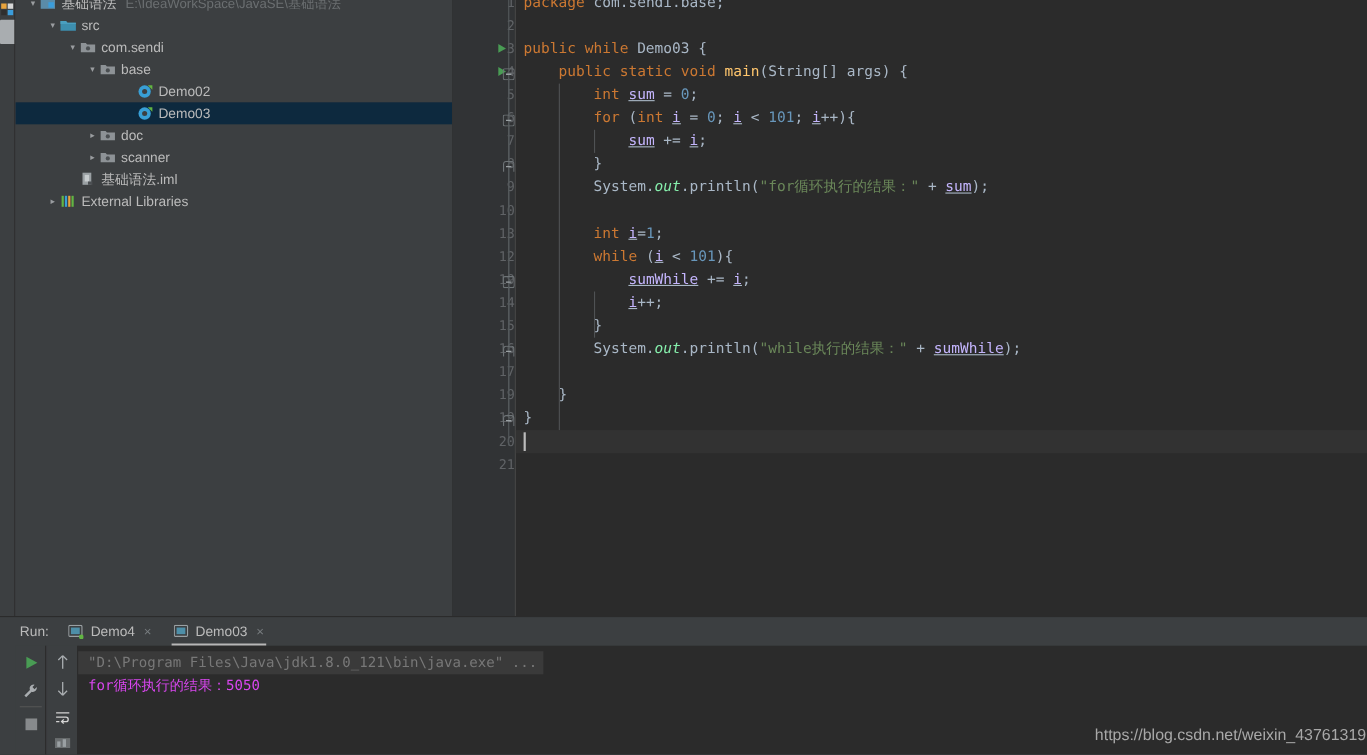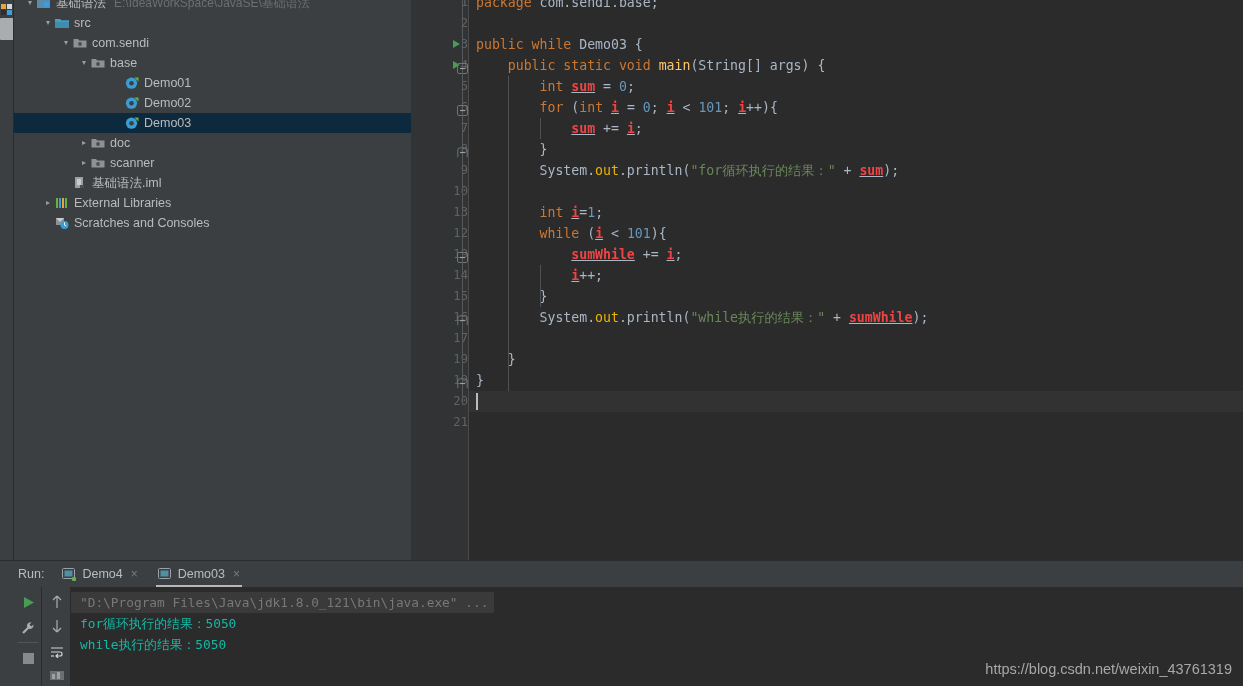--- a/index.html
+++ b/index.html
@@ -98,24 +98,24 @@
     position: absolute; width: 2px; height: 17px; top: 2px; background: #bbbbbb;
   }
   .indent-guide {
     position: absolute; width: 1px; background: #4f5254;
   }
 
   
   .kw   { color: #cc7832; }
   .num  { color: #6897bb; }
   .str  { color: #6a8759; }
-  .fld  { color: #eab308; }
+  .fld  { color: #86efac; font-style: italic; }
   .plain{ color: #a9b7c6; }
   .cls  { color: #a9b7c6; }
-  .var  { color: #ef4444; text-decoration: underline; text-decoration-color:#a9b7c6;font-weight:bold; }
+  .var  { color: #c4b5fd; text-decoration: underline; text-decoration-color:#a9b7c6; }
   .mth  { color: #ffc66d; }
 
   
   .run-panel {
     position: absolute; left: 0; top: 560px; width: 1243px; height: 126px;
     background: #3c3f41; border-top: 1px solid #2b2b2b;
   }
   .run-tabbar {
     position: absolute; left: 0; top: 0; width: 100%; height: 26px;
     display: flex; align-items: center;
@@ -145,31 +145,31 @@
   }
   .ctool { position: absolute; left: 5px; width: 18px; height: 18px;
            display:flex; align-items:center; justify-content:center; }
   .console-out {
     position: absolute; left: 71px; top: 26px; right: 0; bottom: 0;
     background: #2b2b2b; overflow: hidden; padding-top: 5px;
   }
   .cline {
     height: 21px; line-height: 21px; padding-left: 9px;
     font-family: "DejaVu Sans Mono", monospace; font-size: 12.8px;
-    color: #14b8a6; white-space: pre;
+    color: #d946ef; white-space: pre;
   }
   .cline.cmd { color: #787878; background: #3a3a3a; display: inline-block;
                padding-right: 6px; }
   .cline-wrap { height: 21px; }
 
   .watermark {
     position: absolute; right: 0px; bottom: 9px;
     font-size: 14.5px; color: #a8a8a8;
     font-family: "Liberation Sans", sans-serif;
-    padding-right: 11px;
+    padding-right: 1px;
   }
 </style>
 </head>
 <body>
 
 <div id="app">
 
   <div class="left-strip">
     <div class="proj-icon">
       <svg width="12" height="11" viewBox="0 0 12 11">
@@ -229,31 +229,20 @@
         </div>
         <div class="tree-row i4">
           <span class="arrow"></span>
           <span class="ico">
             <svg width="16" height="16" viewBox="0 0 16 16">
               <circle cx="7.5" cy="8.2" r="5.6" fill="#389fd6"></circle>
               <circle cx="7.5" cy="8.2" r="2.3" fill="#3c3f41"></circle>
               <path d="M10.3 2.4h4.2v4.2z" fill="#62b543"></path>
             </svg>
           </span>
-          <span class="lbl">Demo01</span>
-        </div>
-        <div class="tree-row i4">
-          <span class="arrow"></span>
-          <span class="ico">
-            <svg width="16" height="16" viewBox="0 0 16 16">
-              <circle cx="7.5" cy="8.2" r="5.6" fill="#389fd6"></circle>
-              <circle cx="7.5" cy="8.2" r="2.3" fill="#3c3f41"></circle>
-              <path d="M10.3 2.4h4.2v4.2z" fill="#62b543"></path>
-            </svg>
-          </span>
           <span class="lbl">Demo02</span>
         </div>
         <div class="tree-row i4 selected">
           <span class="arrow"></span>
           <span class="ico">
             <svg width="16" height="16" viewBox="0 0 16 16">
               <circle cx="7.5" cy="8.2" r="5.6" fill="#389fd6"></circle>
               <circle cx="7.5" cy="8.2" r="2.3" fill="#3c3f41"></circle>
               <path d="M10.3 2.4h4.2v4.2z" fill="#62b543"></path>
             </svg>
@@ -295,32 +284,20 @@
           <span class="arrow">▸</span>
           <span class="ico">
             <svg width="16" height="16" viewBox="0 0 16 16">
               <rect x="2" y="3" width="2" height="10" fill="#62b543"></rect>
               <rect x="5" y="3" width="2" height="10" fill="#389fd6"></rect>
               <rect x="8" y="3" width="2" height="10" fill="#e8a33d"></rect>
               <rect x="11" y="3" width="2" height="10" fill="#62b543"></rect>
             </svg>
           </span>
           <span class="lbl">External Libraries</span>
-        </div>
-        <div class="tree-row i1">
-          <span class="arrow"></span>
-          <span class="ico">
-            <svg width="16" height="16" viewBox="0 0 16 16">
-              <path d="M2 3h8v7H2z" fill="#8d9296"></path>
-              <path d="M2 3h8l-4 4z" fill="#c7ccce"></path>
-              <circle cx="10.5" cy="10" r="4" fill="#389fd6"></circle>
-              <path d="M10.5 7.5v2.6l1.7 1" stroke="#ffffff" stroke-width="1" fill="none"></path>
-            </svg>
-          </span>
-          <span class="lbl">Scratches and Consoles</span>
         </div>
       </div>
   </div>
 
   <div class="editor-wrap">
     <div class="gutter">
       <div id="gutter-body" style="margin-top: -8px;">
           <div class="gutter-line">
             <span class="ln">1</span>
           </div>
@@ -515,23 +492,20 @@
       </div>
     </div>
 
     <div class="console-out">
       <div id="console-body">
           <div class="cline-wrap"><div class="cline cmd">"D:\Program Files\Java\jdk1.8.0_121\bin\java.exe" ...</div></div>
           <div class="cline-wrap">
             <div class="cline">for循环执行的结果：5050</div>
           </div>
           <div class="cline-wrap">
-            <div class="cline">while执行的结果：5050</div>
-          </div>
-          <div class="cline-wrap">
             <div class="cline"></div>
           </div>
         </div>
     </div>
 
     <div class="watermark">https://blog.csdn.net/weixin_43761319</div>
   </div>
 
 </div>
 

